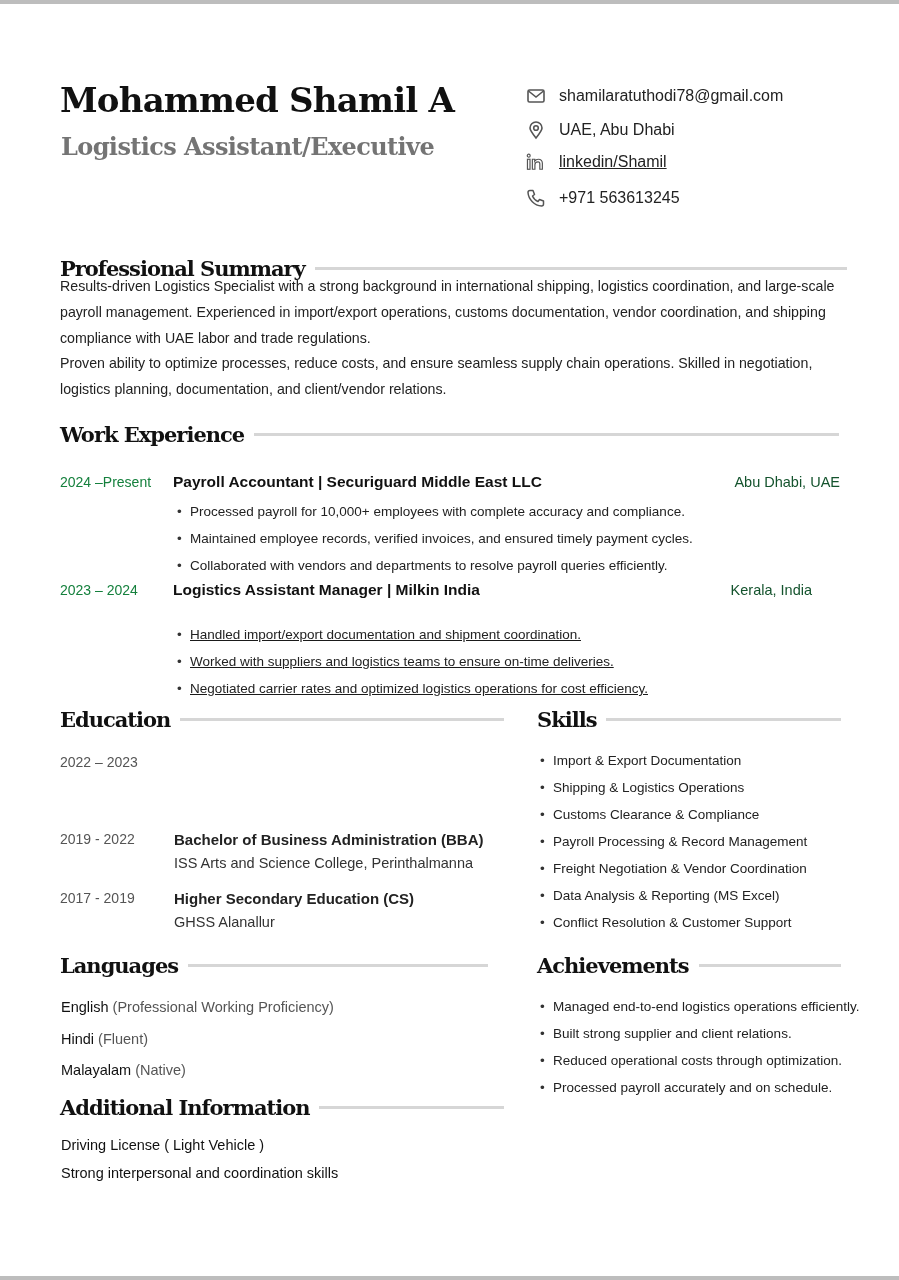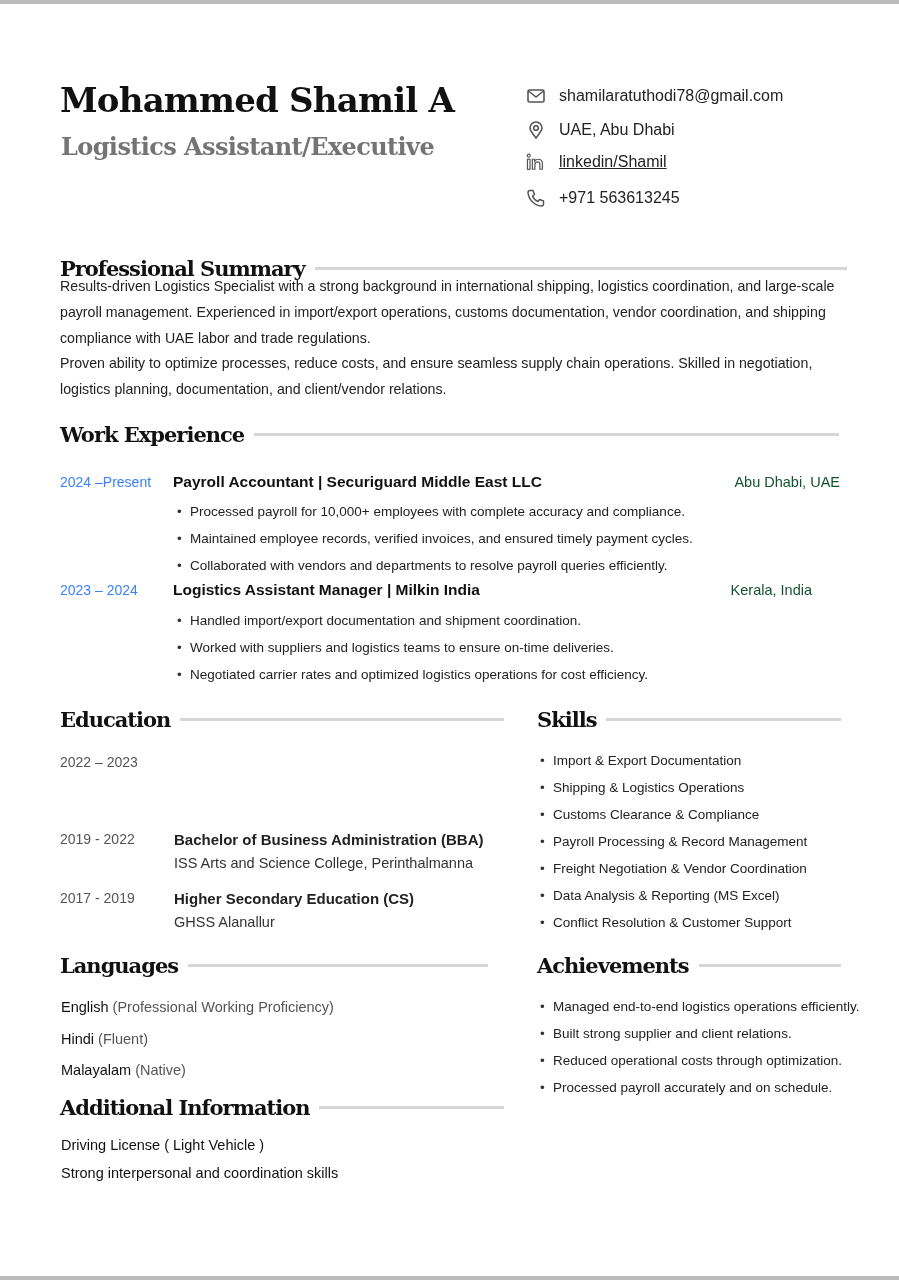--- a/index.html
+++ b/index.html
@@ -13,21 +13,21 @@
   .contact { display:flex; align-items:center; height:34px; font-size:16px; color:#222; }
   .contact .ic { width:22px; height:22px; margin-right:12px; display:flex; align-items:center; justify-content:center; }
   .contact .ic svg { width:20px; height:20px; }
   .contact a { color:#222; text-decoration:underline; }
   .section-title { position:absolute; display:flex; align-items:center; }
   .section-title h2 { font-family:"DejaVu Serif", serif; font-weight:bold; font-size:21px; letter-spacing:-1px; color:#111; white-space:nowrap; }
   .section-title .rule { height:3px; background:#d6d6d6; margin-left:10px; flex:1; }
   .para { position:absolute; left:60px; width:790px; font-size:14.2px; line-height:25.8px; color:#222; }
   .job { position:absolute; left:60px; width:780px; }
   .job-head { display:flex; align-items:baseline; height:24px; }
-  .job-date { width:113px; font-size:14px; color:#3b82f6; white-space:nowrap; }
+  .job-date { width:113px; font-size:14px; color:#15803d; white-space:nowrap; }
   .job-title { font-weight:bold; font-size:15.5px; color:#111; flex:1; }
   .job-loc { font-size:14.5px; color:#14532d; }
   .bullets { list-style:none; margin-left:117px; }
   .bullets li { font-size:13.5px; line-height:27px; color:#222; position:relative; padding-left:13px; }
   .bullets li::before { content:"•"; position:absolute; left:0; top:0; color:#333; }
   .edu { position:absolute; left:60px; width:460px; display:flex; }
   .edu-date { width:114px; font-size:14px; color:#555; padding-top:1px; }
   .edu-body { flex:1; }
   .edu-title { font-weight:bold; font-size:15px; line-height:19px; color:#222; }
   .edu-school { font-size:14.5px; line-height:22px; color:#333; margin-top:3px; }
@@ -112,21 +112,21 @@
     <li>Collaborated with vendors and departments to resolve payroll queries efficiently.</li>
   </ul>
 </div>
 
 <div class="job" style="top:581px;width:752px;">
   <div class="job-head">
     <span class="job-date">2023 – 2024</span>
     <span class="job-title">Logistics Assistant Manager | Milkin India</span>
     <span class="job-loc">Kerala, India</span>
   </div>
-  <ul class="bullets" style="margin-top:2px;">
+  <ul class="bullets" style="margin-top:16px;text-decoration:underline;">
     <li>Handled import/export documentation and shipment coordination.</li>
     <li>Worked with suppliers and logistics teams to ensure on-time deliveries.</li>
     <li>Negotiated carrier rates and optimized logistics operations for cost efficiency.</li>
   </ul>
 </div>
 
 <div class="section-title" style="left:60px;top:707px;width:444px;">
   <h2>Education</h2>
   <div class="rule"></div>
 </div>

